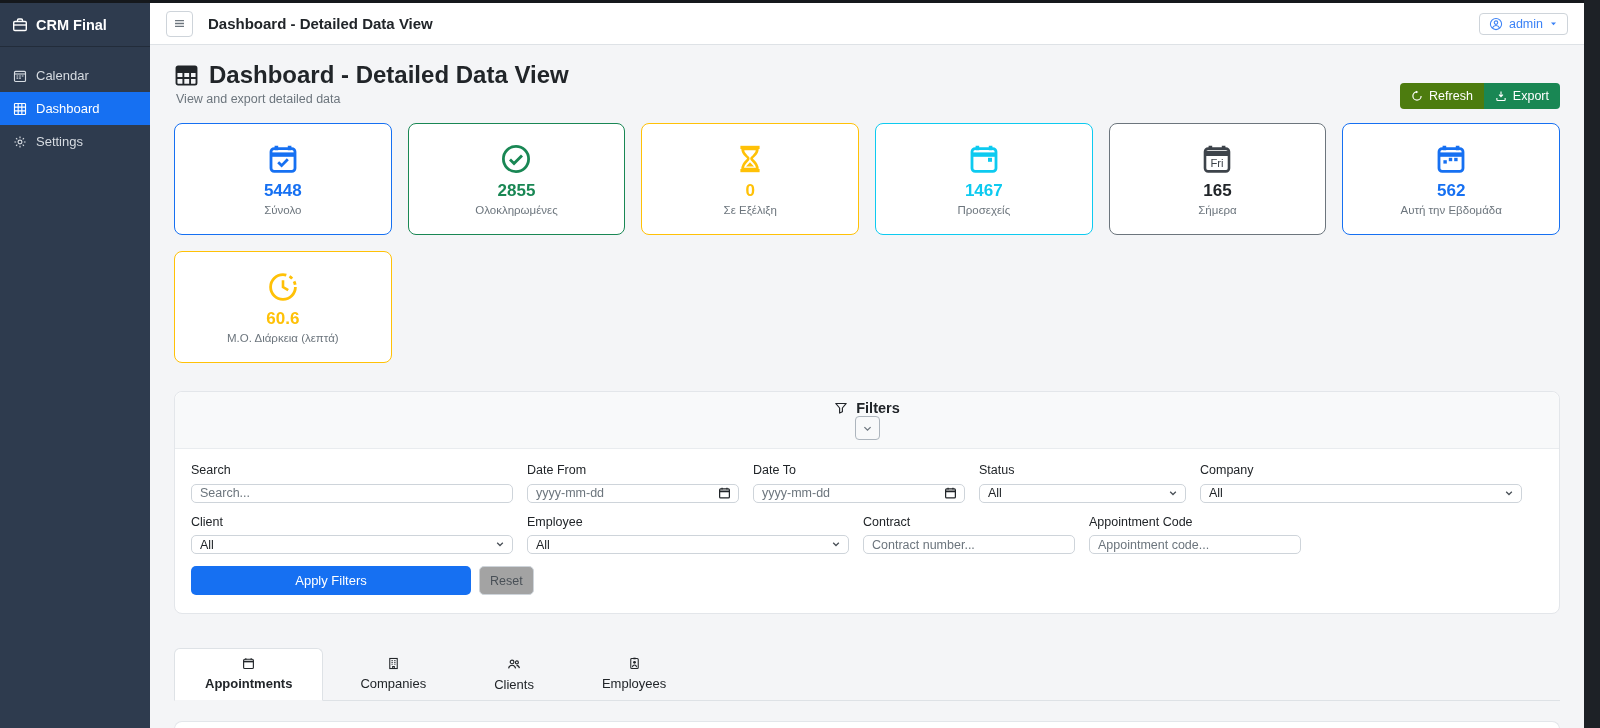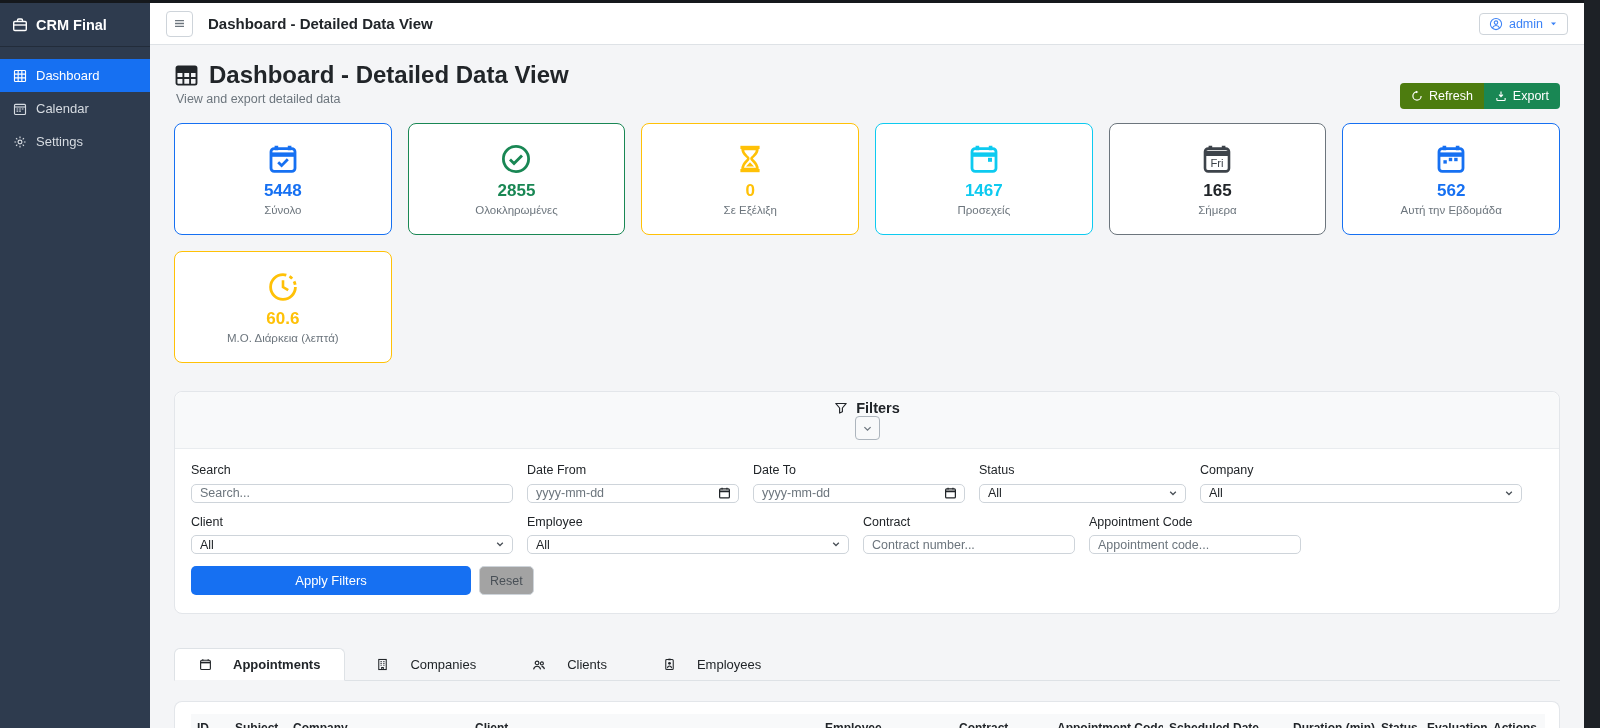--- a/index.html
+++ b/index.html
@@ -56,21 +56,21 @@
   .control-wrap { position:relative; }
   .control-wrap input, .control-wrap select { width:100%; height:19px; border:1px solid #ced4da; border-radius:5px; background:#fff; font-family:inherit; font-size:12.5px; color:#212529; padding:0 8px; appearance:none; -webkit-appearance:none; outline:none; }
   .control-wrap input::placeholder { color:#6c757d; }
   .ctl-icon { position:absolute; right:8px; top:50%; transform:translateY(-50%); pointer-events:none; color:#212529; display:flex; }
   .factions { display:flex; gap:8px; margin-top:12px; }
   .btn-apply { background:#1670f2; color:#fff; border:none; border-radius:5px; width:280px; height:29px; font-size:13px; font-family:inherit; cursor:pointer; }
   .btn-reset { background:#a3a3a3; color:#495057; border:1px solid #ced4da; border-radius:5px; height:29px; padding:0 10px; font-size:12.5px; font-family:inherit; cursor:pointer; }
 
   
   .tabs { margin-top:34px; display:flex; border-bottom:1px solid #dee2e6; }
-  .tab { display:flex; align-items:center; gap:21px; font-size:13px; padding:8px 24px; margin-bottom:-1px; color:#212529; cursor:pointer; border:1px solid transparent; border-radius:6px 6px 0 0; }
+  .tab { display:flex; align-items:center; gap:6px; font-size:13px; padding:8px 30px; margin-bottom:-1px; color:#212529; cursor:pointer; border:1px solid transparent; border-radius:6px 6px 0 0;flex-direction:column; }
   .tab.active { background:#fff; border-color:#dee2e6 #dee2e6 #f4f5f7 #dee2e6; font-weight:600; }
   .tab + .tab { margin-left:6px; }
 
   
   .table-card { background:#fff; border:1px solid #e3e6ea; border-bottom:none; border-radius:8px 8px 0 0; margin-top:20px; padding:12px 16px 0 16px; height:70px; overflow:hidden; }
   table { width:100%; border-collapse:collapse; table-layout:fixed; font-size:12px; }
   th { text-align:left; font-weight:bold; padding:7px 6px; background:#f8f9fa; border-bottom:1px solid #dee2e6; white-space:nowrap; overflow:hidden; }
 </style>
 </head>
 <body>
@@ -84,38 +84,38 @@
       <span style="display:flex">
         <svg width="16" height="16" viewBox="0 0 16 16" fill="none" stroke="currentColor" stroke-width="1.4">
             <rect x="1.7" y="4.5" width="12.6" height="9" rx="1.2"></rect>
             <path d="M5.5 4.5V3.2A1.2 1.2 0 0 1 6.7 2h2.6a1.2 1.2 0 0 1 1.2 1.2v1.3"></path>
             <path d="M1.7 8h12.6"></path>
           </svg>
       </span>
       <span>CRM Final</span>
     </div>
     <nav class="side-nav">
-      <div class="side-item active">
-        <span style="display:flex">
-          <svg width="14" height="14" viewBox="0 0 16 16" fill="none" stroke="currentColor" stroke-width="1.3">
-              <rect x="1.7" y="1.7" width="12.6" height="12.6" rx="1"></rect>
-              <path d="M1.7 5.9h12.6M1.7 10.1h12.6M5.9 1.7v12.6M10.1 1.7v12.6"></path>
-            </svg>
-        </span>
-        <span>Dashboard</span>
-      </div>
       <div class="side-item">
         <span style="display:flex">
           <svg width="14" height="14" viewBox="0 0 16 16" fill="none" stroke="currentColor" stroke-width="1.3">
               <rect x="1.7" y="2.7" width="12.6" height="11.6" rx="1.2"></rect>
               <path d="M1.7 5.7h12.6"></path>
               <path d="M4 8h2M7 8h2M10 8h2M4 10.5h2M7 10.5h2"></path>
             </svg>
         </span>
         <span>Calendar</span>
+      </div>
+      <div class="side-item active">
+        <span style="display:flex">
+          <svg width="14" height="14" viewBox="0 0 16 16" fill="none" stroke="currentColor" stroke-width="1.3">
+              <rect x="1.7" y="1.7" width="12.6" height="12.6" rx="1"></rect>
+              <path d="M1.7 5.9h12.6M1.7 10.1h12.6M5.9 1.7v12.6M10.1 1.7v12.6"></path>
+            </svg>
+        </span>
+        <span>Dashboard</span>
       </div>
       <div class="side-item">
         <span style="display:flex">
           <svg width="14" height="14" viewBox="0 0 16 16" fill="none" stroke="currentColor" stroke-width="1.3">
               <circle cx="8" cy="8" r="2.2"></circle>
               <path d="M8 1.6v2M8 12.4v2M1.6 8h2M12.4 8h2M3.5 3.5l1.4 1.4M11.1 11.1l1.4 1.4M12.5 3.5l-1.4 1.4M4.9 11.1l-1.4 1.4"></path>
             </svg>
         </span>
         <span>Settings</span>
       </div>

